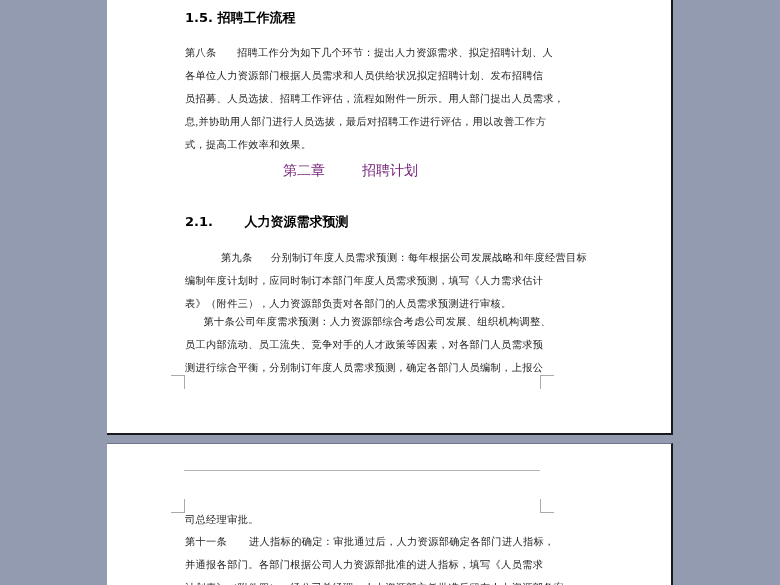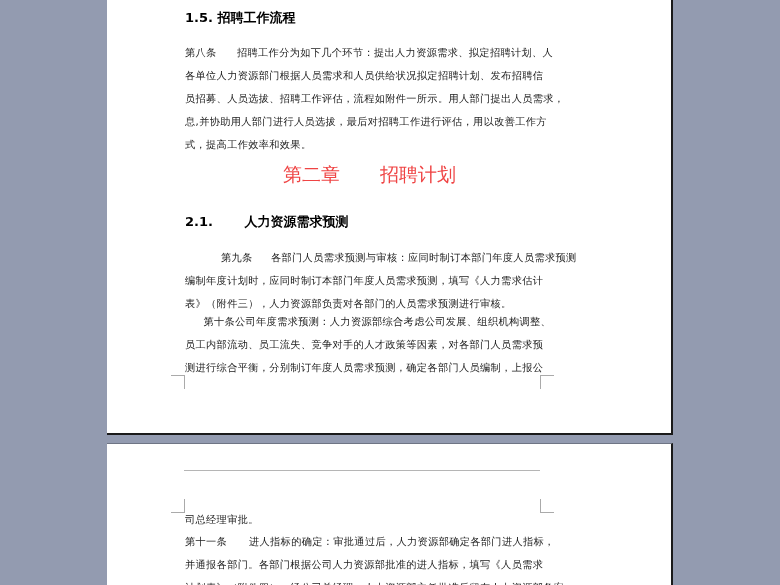--- a/index.html
+++ b/index.html
@@ -13,24 +13,24 @@
     box-sizing:border-box;
   }
   .page1 { top:-10px; height:445px; border-right:2px solid #1a1a1a; border-bottom:2px solid #1a1a1a; }
   .page2 { top:443px; height:160px; border-right:2px solid #1a1a1a; border-top:1px solid #6f7585; }
   .abs { position:absolute; }
   .h2 {
     font-family:"DejaVu Sans", sans-serif; font-weight:bold; font-size:13px; color:#000000;
     white-space:nowrap;
   }
   .chapter {
-    font-family:"DejaVu Serif", serif; font-size:19px; color:#ef4444; white-space:nowrap;
+    font-family:"DejaVu Serif", serif; font-size:14px; color:#701a75; white-space:nowrap;
   }
   .para { font-size:10.2px; color:#222; line-height:23px; white-space:nowrap; letter-spacing:0.35px; }
-  .para .line { display:block; height:23px; }
+  .para .line { display:block; height:23px;font-family:Liberation Serif, serif; }
   .art { display:inline-block; }
   .corner { position:absolute; width:13px; height:13px; border-color:#aaaaaa; border-style:solid; border-width:0; }
   .hline { position:absolute; height:1px; background:#b5b5b5; }
 </style>
 </head>
 <body>
 
 <div class="page page1">
 
   <div class="abs h2" style="left:78px; top:19px;">
@@ -51,21 +51,21 @@
     <span style="display:inline-block; width:28px;"></span>
     <span>招聘计划</span>
   </div>
 
   <div class="abs h2" style="left:78px; top:223px;">
     <span style="display:inline-block; width:55px;">2.1.</span>
     <span>人力资源需求预测</span>
   </div>
 
   <div class="abs para" style="left:78px; top:256px;">
-    <span class="line"><span class="art" style="width:50px;margin-left:36px;">第九条</span><span>各部门人员需求预测与审核：应同时制订本部门年度人员需求预测</span></span>
+    <span class="line"><span class="art" style="width:50px;margin-left:36px;">第九条</span><span>分别制订年度人员需求预测：每年根据公司发展战略和年度经营目标</span></span>
     <span class="line">编制年度计划时，应同时制订本部门年度人员需求预测，填写《人力需求估计</span>
     <span class="line">表》（附件三），人力资源部负责对各部门的人员需求预测进行审核。</span>
   </div>
 
   <div class="abs para" style="left:78px; top:320px;">
     <span class="line"><span class="art" style="width:50px;text-align:right;">第十条</span><span>公司年度需求预测：人力资源部综合考虑公司发展、组织机构调整、</span></span>
     <span class="line">员工内部流动、员工流失、竞争对手的人才政策等因素，对各部门人员需求预</span>
     <span class="line">测进行综合平衡，分别制订年度人员需求预测，确定各部门人员编制，上报公</span>
   </div>
 

